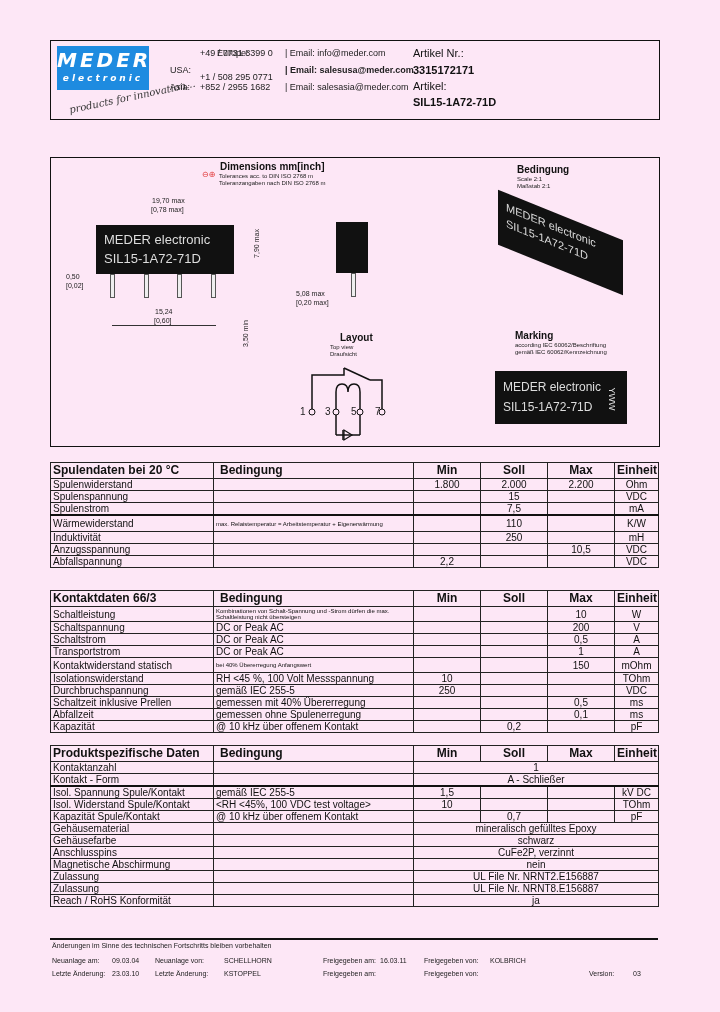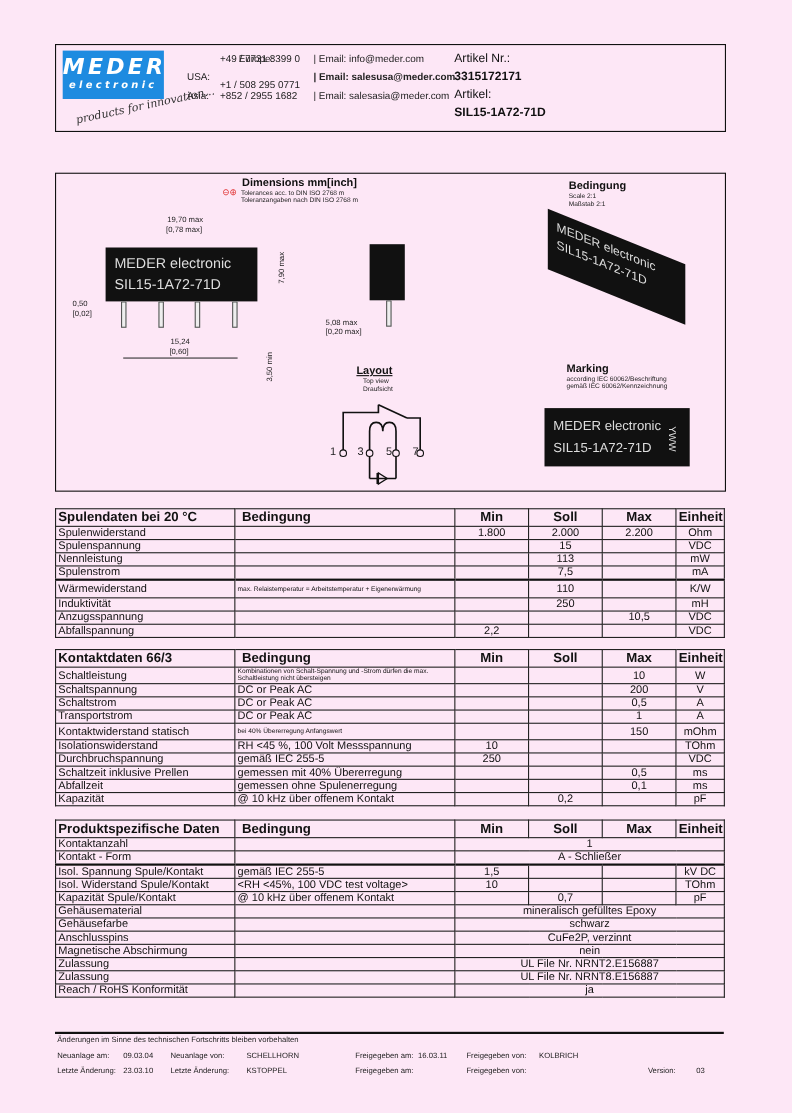--- a/index.html
+++ b/index.html
@@ -86,21 +86,21 @@
 <div class="dimtxt" style="left:296px;top:299px;">[0,20 max]</div>
 
 <div class="dtitle" style="left:517px;top:164px;">Bedingung</div>
 <div class="dsub" style="left:517px;top:176px;">Scale 2:1</div>
 <div class="dsub" style="left:517px;top:183px;">Maßstab 2:1</div>
 <div class="relay" style="left:498px;top:215px;width:125px;height:55px;transform:skewY(22deg);padding-top:6px;">
   <div style="font-size:11px;line-height:16px;">MEDER electronic</div>
   <div style="font-size:11px;line-height:16px;">SIL15-1A72-71D</div>
 </div>
 
-<div class="dtitle" style="left:324px;top:332px;text-decoration:underline;">Layout</div>
+<div class="dtitle" style="left:340px;top:332px;">Layout</div>
 <div class="dsub" style="left:330px;top:344px;">Top view</div>
 <div class="dsub" style="left:330px;top:351px;">Draufsicht</div>
 <svg class="abs" style="left:292px;top:360px;" width="100" height="85" viewBox="0 0 100 85">
   <polyline points="20,52 20,15 52,15 52,8" fill="none" stroke="#111" stroke-width="1.5"></polyline>
   <line x1="52" y1="8" x2="78" y2="20" stroke="#111" stroke-width="1.5"></line>
   <polyline points="78,20 90,20 90,52" fill="none" stroke="#111" stroke-width="1.5"></polyline>
   <path d="M44,52 L44,32 Q44,24 50,24 Q56,24 56,32 Q56,24 62,24 Q68,24 68,32 L68,52" fill="none" stroke="#111" stroke-width="1.5"></path>
   <line x1="44" y1="52" x2="44" y2="75" stroke="#111" stroke-width="1.5"></line>
   <line x1="68" y1="52" x2="68" y2="75" stroke="#111" stroke-width="1.5"></line>
   <line x1="44" y1="75" x2="68" y2="75" stroke="#111" stroke-width="1.5"></line>
@@ -153,28 +153,20 @@
       </tr>
   <tr>
         <td>Spulenspannung</td>
         <td></td>
         <td class="c"></td>
         <td class="c">15</td>
         <td class="c"></td>
         <td class="c">VDC</td>
       </tr>
   <tr>
-        <td>Nennleistung</td>
-        <td></td>
-        <td class="c"></td>
-        <td class="c">113</td>
-        <td class="c"></td>
-        <td class="c">mW</td>
-      </tr>
-  <tr>
         <td>Spulenstrom</td>
         <td></td>
         <td class="c"></td>
         <td class="c">7,5</td>
         <td class="c"></td>
         <td class="c">mA</td>
       </tr>
   <tr class="thick">
         <td style="height:15px">Wärmewiderstand</td>
         <td class="small" style="white-space:normal">max. Relaistemperatur = Arbeitstemperatur + Eigenerwärmung</td>

